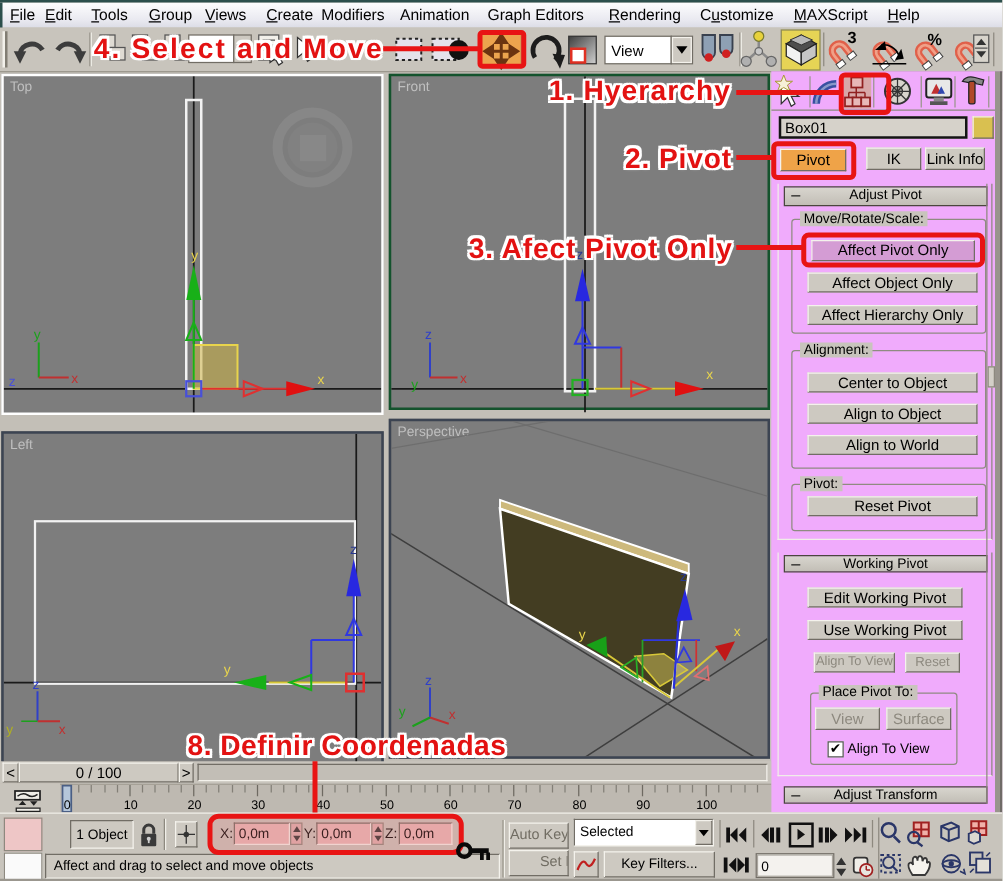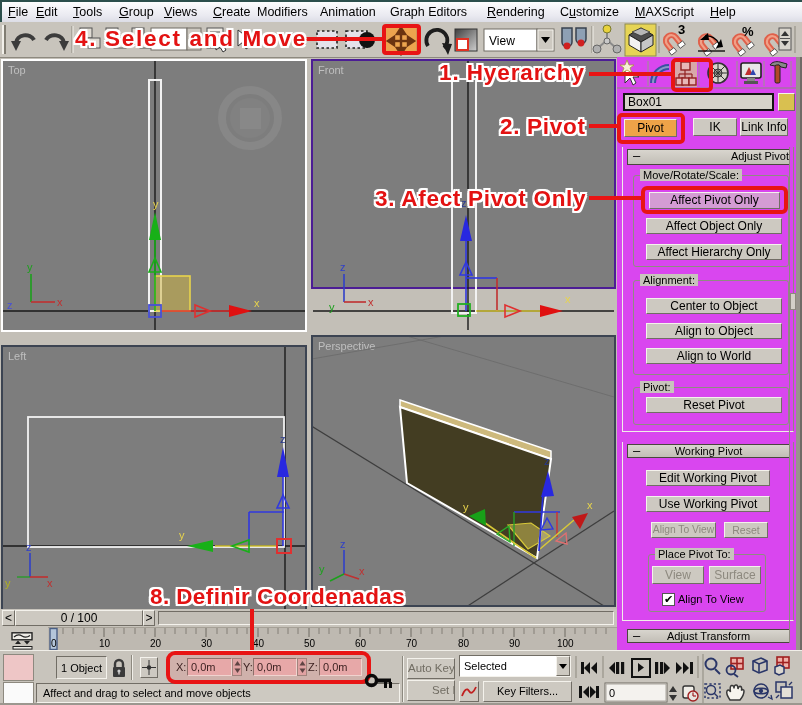--- a/index.html
+++ b/index.html
@@ -184,21 +184,21 @@
 <g font-size="11">
 <line x1="28" y1="241" x2="28" y2="213" stroke="#1ca01c" stroke-width="1.6"></line>
 <line x1="28" y1="241" x2="52" y2="241" stroke="#c03030" stroke-width="1.6"></line>
 <text x="24" y="210" fill="#1ca01c">y</text>
 <text x="54" y="245" fill="#c03030">x</text>
 <text x="4" y="248" fill="#4850d8">z</text>
 </g>
 </svg>
 </div>
 
-<div class="vp" style="left:311px;top:1px;width:305px;height:230px;border:2px solid #4c1d95;">
+<div class="vp" style="left:311px;top:1px;width:305px;height:269px;border:2px solid #14532d;">
 <span class="vplab">Front</span>
 <svg class="abs" style="left:0;top:0" width="301" height="269" viewBox="0 0 301 269">
 <line x1="155" y1="0" x2="155" y2="269" stroke="#1a1a1a" stroke-width="1.4"></line>
 <line x1="0" y1="250" x2="301" y2="250" stroke="#1a1a1a" stroke-width="1.4"></line>
 <rect x="139" y="18" width="24" height="234" fill="none" stroke="#f2f2f2" stroke-width="2"></rect>
 <line x1="153" y1="178" x2="153" y2="250" stroke="#3038e0" stroke-width="1.6"></line>
 <path d="M153 154 L147 180 L159 180 Z" fill="#2828e0"></path>
 <path d="M153 201 L147 214 L159 214 Z" fill="none" stroke="#3038e0" stroke-width="1.6"></path>
 <polyline points="153,217 184,217" fill="none" stroke="#3038e0" stroke-width="1.6"></polyline>
 <polyline points="184,217 184,250" fill="none" stroke="#c03030" stroke-width="1.6"></polyline>
@@ -276,21 +276,21 @@
 <line x1="31" y1="237" x2="46" y2="242" stroke="#c03030" stroke-width="1.6"></line>
 <line x1="31" y1="237" x2="17" y2="244" stroke="#1ca01c" stroke-width="1.6"></line>
 <text x="27" y="211" fill="#3040c8">z</text>
 <text x="46" y="238" fill="#c03030">x</text>
 <text x="6" y="236" fill="#1ca01c">y</text>
 </g>
 </svg>
 </div>
 </div>
 
-<div class="abs" style="left:617px;top:57px;width:185px;height:593px;background:#d946ef;">
+<div class="abs" style="left:617px;top:57px;width:185px;height:593px;background:#f0abfc;">
 
 <svg class="abs" style="left:0;top:0" width="185" height="34" viewBox="0 0 185 34">
 <line x1="0" y1="31" x2="185" y2="31" stroke="#8d897f"></line>
 <line x1="31" y1="4" x2="31" y2="29" stroke="#9a968c"></line>
         <line x1="55" y1="4" x2="55" y2="29" stroke="#9a968c"></line>
         <line x1="82" y1="4" x2="82" y2="29" stroke="#9a968c"></line>
         <line x1="120" y1="4" x2="120" y2="29" stroke="#9a968c"></line>
         <line x1="147" y1="4" x2="147" y2="29" stroke="#9a968c"></line>
         <line x1="174" y1="4" x2="174" y2="29" stroke="#9a968c"></line>
 
@@ -333,21 +333,21 @@
 </svg>
 
 <div class="abs" style="left:6px;top:36px;width:151px;height:18px;background:#d6d2ca;border:2px solid #141414;box-sizing:border-box;font-size:12px;color:#000;padding-left:3px;line-height:14px;">Box01</div>
 <div class="abs" style="left:161px;top:36px;width:17px;height:18px;background:#d9c050;border-top:1px solid #f4f2ec;border-left:1px solid #f4f2ec;border-right:1px solid #716d65;border-bottom:1px solid #716d65;box-sizing:border-box;"></div>
 
 <div class="btn" style="left:7px;top:62px;width:53px;height:18px;background:#efa348;line-height:16px;">Pivot</div>
 <div class="btn" style="left:76px;top:61px;width:44px;height:18px;line-height:16px;">IK</div>
 <div class="btn" style="left:123px;top:61px;width:48px;height:18px;line-height:16px;">Link Info</div>
 
 <div class="abs" style="left:5px;top:90px;width:170px;height:284px;border-left:1px solid #f0eee8;border-right:1px solid #8d897f;border-bottom:1px solid #f0eee8;"></div>
-<div class="rollhead" style="left:10px;top:92px;width:163px;height:16px;line-height:13px;text-align:right;">Adjust Pivot</div>
+<div class="rollhead" style="left:10px;top:92px;width:163px;height:16px;line-height:13px;">Adjust Pivot</div>
 <div class="abs" style="left:16px;top:92px;font-size:13px;line-height:13px;color:#000;">–</div>
 <div class="grp" style="left:16px;top:118px;width:156px;height:92px;"></div>
 <div class="grplab" style="left:23px;top:112px;">Move/Rotate/Scale:</div>
 <div class="btn" style="left:32px;top:135px;width:131px;height:17px;background:#d49cd4;line-height:15px;">Affect Pivot Only</div>
 <div class="btn" style="left:29px;top:161px;width:136px;height:16px;line-height:14px;">Affect Object Only</div>
 <div class="btn" style="left:29px;top:187px;width:136px;height:16px;line-height:14px;">Affect Hierarchy Only</div>
 <div class="grp" style="left:16px;top:223px;width:156px;height:95px;"></div>
 <div class="grplab" style="left:23px;top:217px;">Alignment:</div>
 <div class="btn" style="left:29px;top:241px;width:136px;height:16px;line-height:14px;">Center to Object</div>
 <div class="btn" style="left:29px;top:266px;width:136px;height:16px;line-height:14px;">Align to Object</div>

